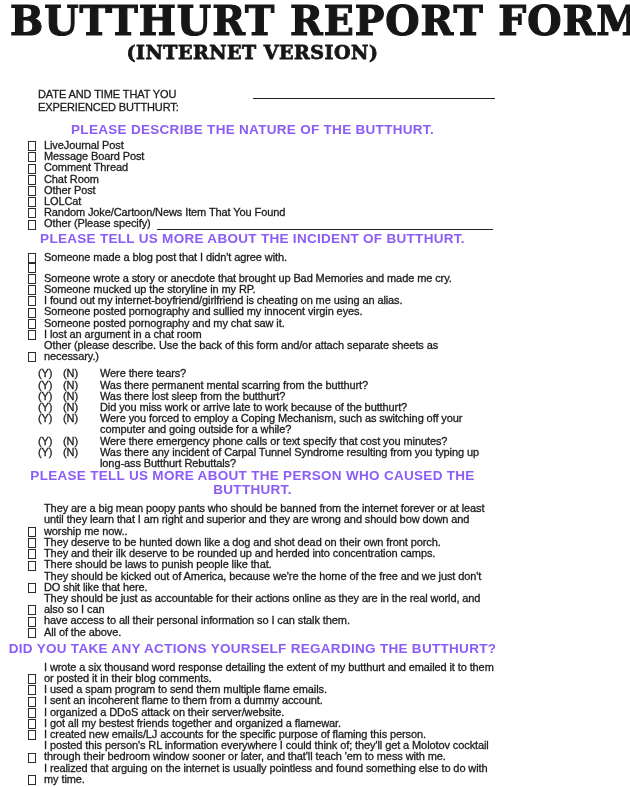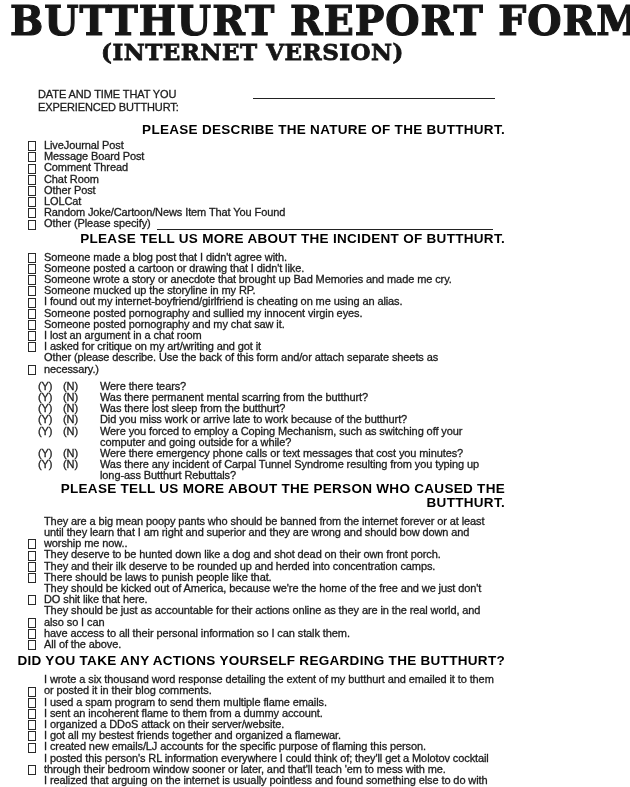--- a/index.html
+++ b/index.html
@@ -16,41 +16,41 @@
     font-family:"DejaVu Serif","Liberation Serif",serif;
     font-weight:bold; font-size:41px; line-height:42px;
     letter-spacing:1px; color:#161616;
     -webkit-text-stroke:1.2px #161616;
     transform:scaleX(0.96); transform-origin:center;
     white-space:nowrap;
   }
   .subtitle {
     text-align:center;
     font-family:"DejaVu Serif","Liberation Serif",serif;
-    font-weight:bold; font-size:23px; line-height:20px;
+    font-weight:bold; font-size:19px; line-height:20px;
     letter-spacing:0.5px; color:#161616;
     -webkit-text-stroke:0.8px #161616;
   }
 
   .body-text { font-size:11px; -webkit-text-stroke:0.3px currentColor; letter-spacing:-0.1px; }
 
   .date-row {
     margin:26px 10px 0 38px;
     display:flex; align-items:flex-start;
     line-height:13px;
   }
   .date-line {
     width:242px; height:11px; flex:0 0 auto;
     border-bottom:1.4px solid #222; margin-left:8px;
   }
 
   .sec-heading {
-    text-align:right; font-weight:bold;
+    text-align:center; font-weight:bold;
     font-size:13.5px; line-height:14px; letter-spacing:0.3px;
-    color:#000000;
+    color:#8b5cf6;
   }
   .h-nature   { margin-top:9px;  margin-bottom:3px; }
   .h-incident { margin-top:2px;  margin-bottom:6px; }
   .h-person   {  margin-bottom:6px; }
   .h-actions  { margin-top:4px;  margin-bottom:6px; }
 
   .chk-list { margin-left:28px; margin-right:10px; }
   .chk-row  { display:flex; align-items:flex-end; line-height:11.2px; }
   .chk {
     flex:0 0 auto; width:8px; height:10px; margin:0 8px 0 0;
@@ -120,21 +120,20 @@
   </div>
 
   <div class="sec-heading h-incident">PLEASE TELL US MORE ABOUT THE INCIDENT OF BUTTHURT.</div>
   <div class="chk-list body-text">
     <div class="chk-row">
       <span class="chk"></span>
       <span class="chk-label">Someone made a blog post that I didn't agree with.</span>
     </div>
     <div class="chk-row">
       <span class="chk"></span>
-      <span class="chk-label">Someone posted a cartoon or drawing that I didn't like.</span>
     </div>
     <div class="chk-row">
       <span class="chk"></span>
       <span class="chk-label">Someone wrote a story or anecdote that brought up Bad Memories and made me cry.</span>
     </div>
     <div class="chk-row">
       <span class="chk"></span>
       <span class="chk-label">Someone mucked up the storyline in my RP.</span>
     </div>
     <div class="chk-row">
@@ -148,24 +147,20 @@
     <div class="chk-row">
       <span class="chk"></span>
       <span class="chk-label">Someone posted pornography and my chat saw it.</span>
     </div>
     <div class="chk-row">
       <span class="chk"></span>
       <span class="chk-label">I lost an argument in a chat room</span>
     </div>
     <div class="chk-row">
       <span class="chk"></span>
-      <span class="chk-label">I asked for critique on my art/writing and got it</span>
-    </div>
-    <div class="chk-row">
-      <span class="chk"></span>
       <span class="chk-label">Other (please describe. Use the back of this form and/or attach separate sheets as necessary.)</span>
     </div>
   </div>
 
   <div class="yn-list body-text">
     <div class="yn-row">
       <span class="yn-opt">(Y)</span>
       <span class="yn-opt n">(N)</span>
       <span class="yn-q">Were there tears?</span>
     </div>
@@ -185,21 +180,21 @@
       <span class="yn-q">Did you miss work or arrive late to work because of the butthurt?</span>
     </div>
     <div class="yn-row">
       <span class="yn-opt">(Y)</span>
       <span class="yn-opt n">(N)</span>
       <span class="yn-q">Were you forced to employ a Coping Mechanism, such as switching off your computer and going outside for a while?</span>
     </div>
     <div class="yn-row">
       <span class="yn-opt">(Y)</span>
       <span class="yn-opt n">(N)</span>
-      <span class="yn-q">Were there emergency phone calls or text messages that cost you minutes?</span>
+      <span class="yn-q">Were there emergency phone calls or text specify that cost you minutes?</span>
     </div>
     <div class="yn-row">
       <span class="yn-opt">(Y)</span>
       <span class="yn-opt n">(N)</span>
       <span class="yn-q">Was there any incident of Carpal Tunnel Syndrome resulting from you typing up long-ass Butthurt Rebuttals?</span>
     </div>
   </div>
 
   <div class="sec-heading h-person">PLEASE TELL US MORE ABOUT THE PERSON WHO CAUSED THE BUTTHURT.</div>
   <div class="chk-list body-text">

